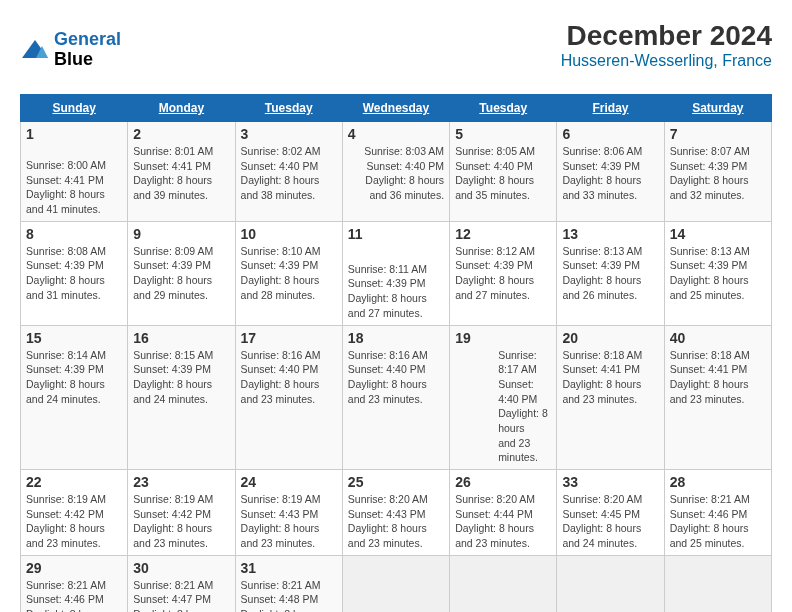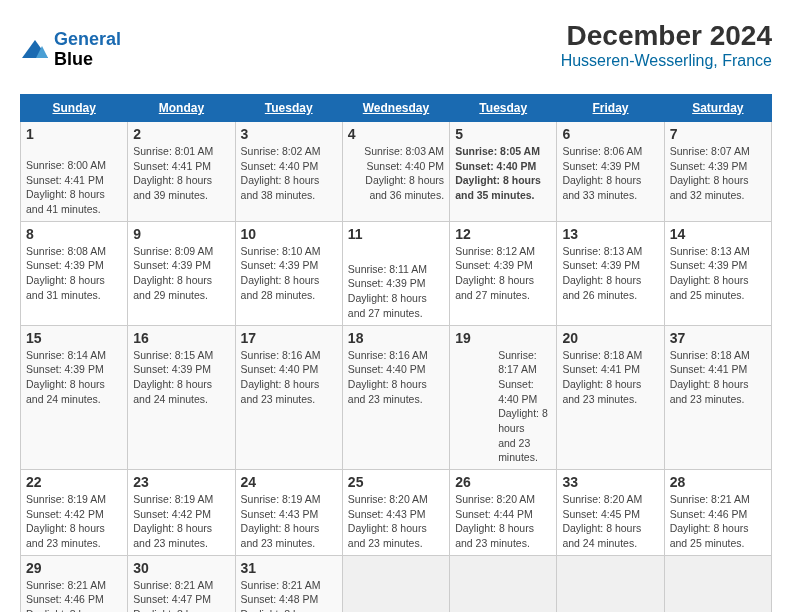--- a/index.html
+++ b/index.html
@@ -145,21 +145,21 @@
         </td>
         <td>
           <span class="day-num">4</span>
           <div class="day-info" style="white-space: pre-line; text-align: right;">Sunrise: 8:03 AM
 Sunset: 4:40 PM
 Daylight: 8 hours
 and 36 minutes.</div>
         </td>
         <td>
           <span class="day-num">5</span>
-          <div class="day-info" style="white-space: pre-line; font-weight: bold;">Sunrise: 8:05 AM
+          <div class="day-info" style="white-space: pre-line;">Sunrise: 8:05 AM
 Sunset: 4:40 PM
 Daylight: 8 hours
 and 35 minutes.</div>
         </td>
         <td>
           <span class="day-num">6</span>
           <div class="day-info" style="white-space: pre-line;">Sunrise: 8:06 AM
 Sunset: 4:39 PM
 Daylight: 8 hours
 and 33 minutes.</div>
@@ -260,21 +260,21 @@
 and 23 minutes.</div>
         </td>
         <td>
           <span class="day-num">20</span>
           <div class="day-info" style="white-space: pre-line;">Sunrise: 8:18 AM
 Sunset: 4:41 PM
 Daylight: 8 hours
 and 23 minutes.</div>
         </td>
         <td>
-          <span class="day-num">37</span>
+          <span class="day-num">40</span>
           <div class="day-info" style="white-space: pre-line;">Sunrise: 8:18 AM
 Sunset: 4:41 PM
 Daylight: 8 hours
 and 23 minutes.</div>
         </td>
       </tr>
       <tr>
         <td>
           <span class="day-num">22</span>
           <div class="day-info" style="white-space: pre-line;">Sunrise: 8:19 AM

